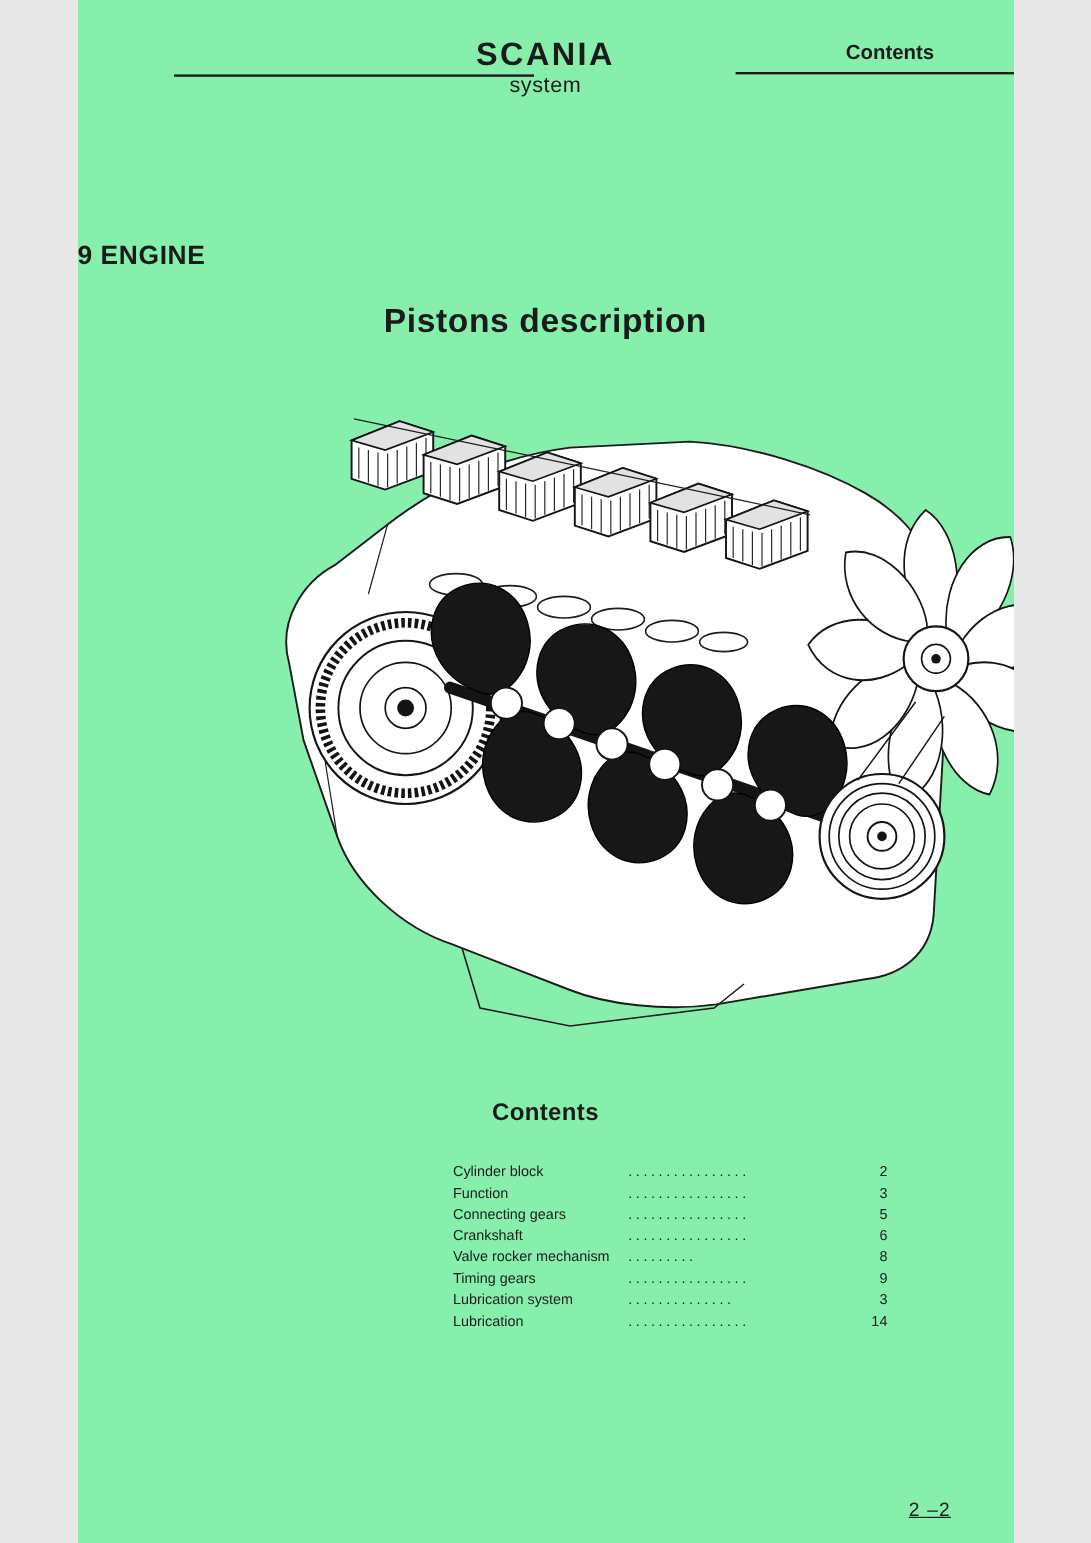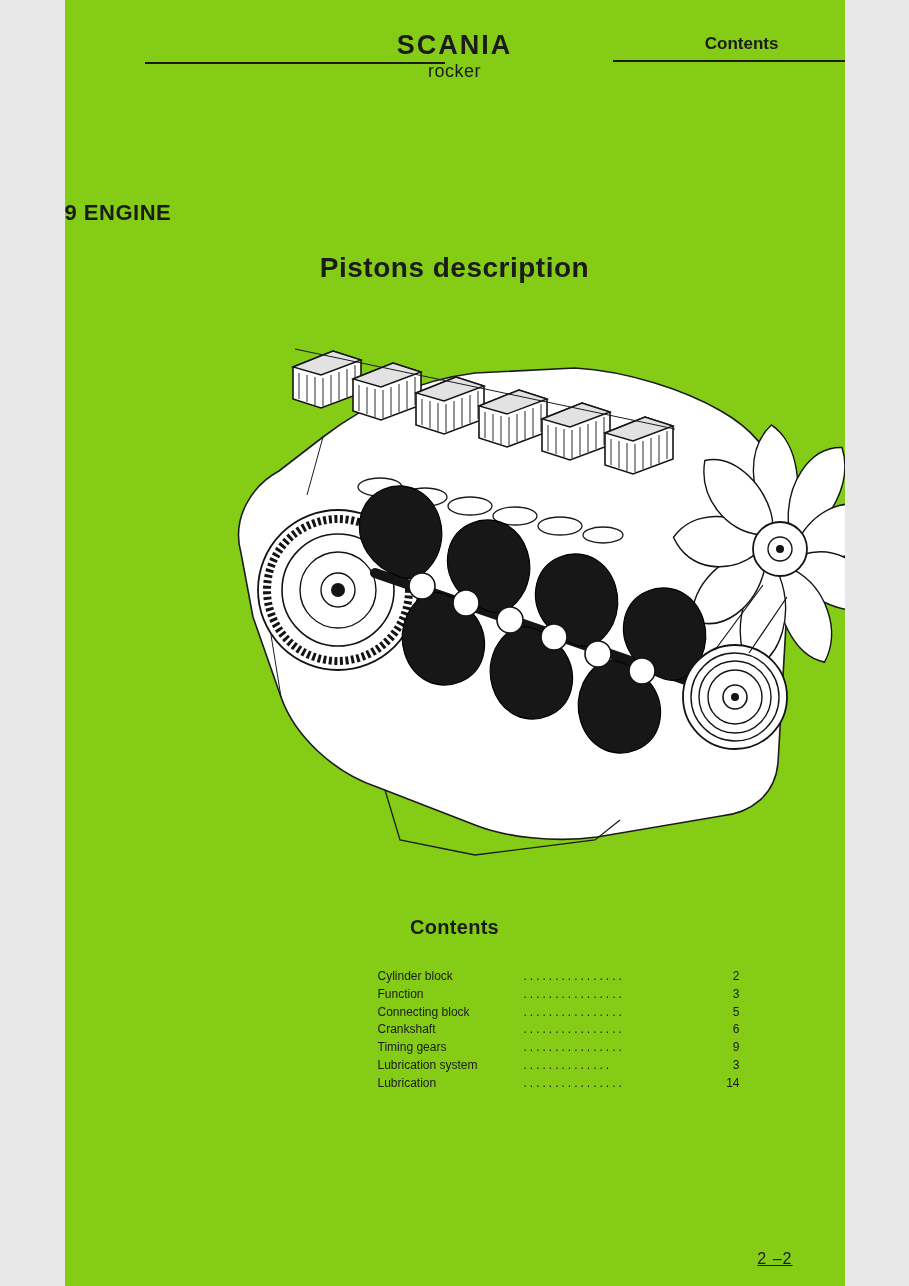--- a/index.html
+++ b/index.html
@@ -1,20 +1,20 @@
 <!DOCTYPE html>
 <html><head>
 <meta charset="utf-8">
 <style>
   html,body{margin:0;padding:0;background:#e8e8e8;}
   .page{
     position:relative;
     width:780px;height:1286px;
     margin:0 auto;
-    background:#84cc16;
+    background:#86efac;
     font-family:"Liberation Sans", sans-serif;
     color:#1b1b1b;
     overflow:hidden;
   }
   
   .hdr-line{position:absolute;border-top:2px solid #1b1b1b;height:0;}
   .hdr-line-left{top:62px;left:80px;width:300px;}
   .hdr-line-right{top:60px;left:548px;width:297px;}
   .brand{
     position:absolute;top:32px;left:0;width:100%;
@@ -70,21 +70,21 @@
 </style>
 </head>
 <body>
 
 <div class="page">
 
   <div class="hdr-line hdr-line-left"></div>
   <div class="hdr-line hdr-line-right"></div>
   <div class="brand">
     <div class="brand-name">SCANIA</div>
-    <div class="brand-sub">rocker</div>
+    <div class="brand-sub">system</div>
   </div>
   <div class="hdr-contents">Contents</div>
 
   <div class="title-main">9 ENGINE</div>
   <div class="title-sub">Pistons description</div>
 
   <div class="figure">
     <svg viewBox="0 0 715 535">
       <defs>
 
@@ -191,31 +191,36 @@
       <span class="toc-page">2</span>
     </div>
 
     <div class="toc-row">
       <span class="toc-label">Function</span>
       <span class="toc-dots">................</span>
       <span class="toc-page">3</span>
     </div>
 
     <div class="toc-row">
-      <span class="toc-label">Connecting block</span>
+      <span class="toc-label">Connecting gears</span>
       <span class="toc-dots">................</span>
       <span class="toc-page">5</span>
     </div>
 
     <div class="toc-row">
       <span class="toc-label">Crankshaft</span>
       <span class="toc-dots">................</span>
       <span class="toc-page">6</span>
     </div>
 
+    <div class="toc-row">
+      <span class="toc-label">Valve rocker mechanism</span>
+      <span class="toc-dots">.........</span>
+      <span class="toc-page">8</span>
+    </div>
 
     <div class="toc-row">
       <span class="toc-label">Timing gears</span>
       <span class="toc-dots">................</span>
       <span class="toc-page">9</span>
     </div>
 
     <div class="toc-row">
       <span class="toc-label">Lubrication system</span>
       <span class="toc-dots">..............</span>

